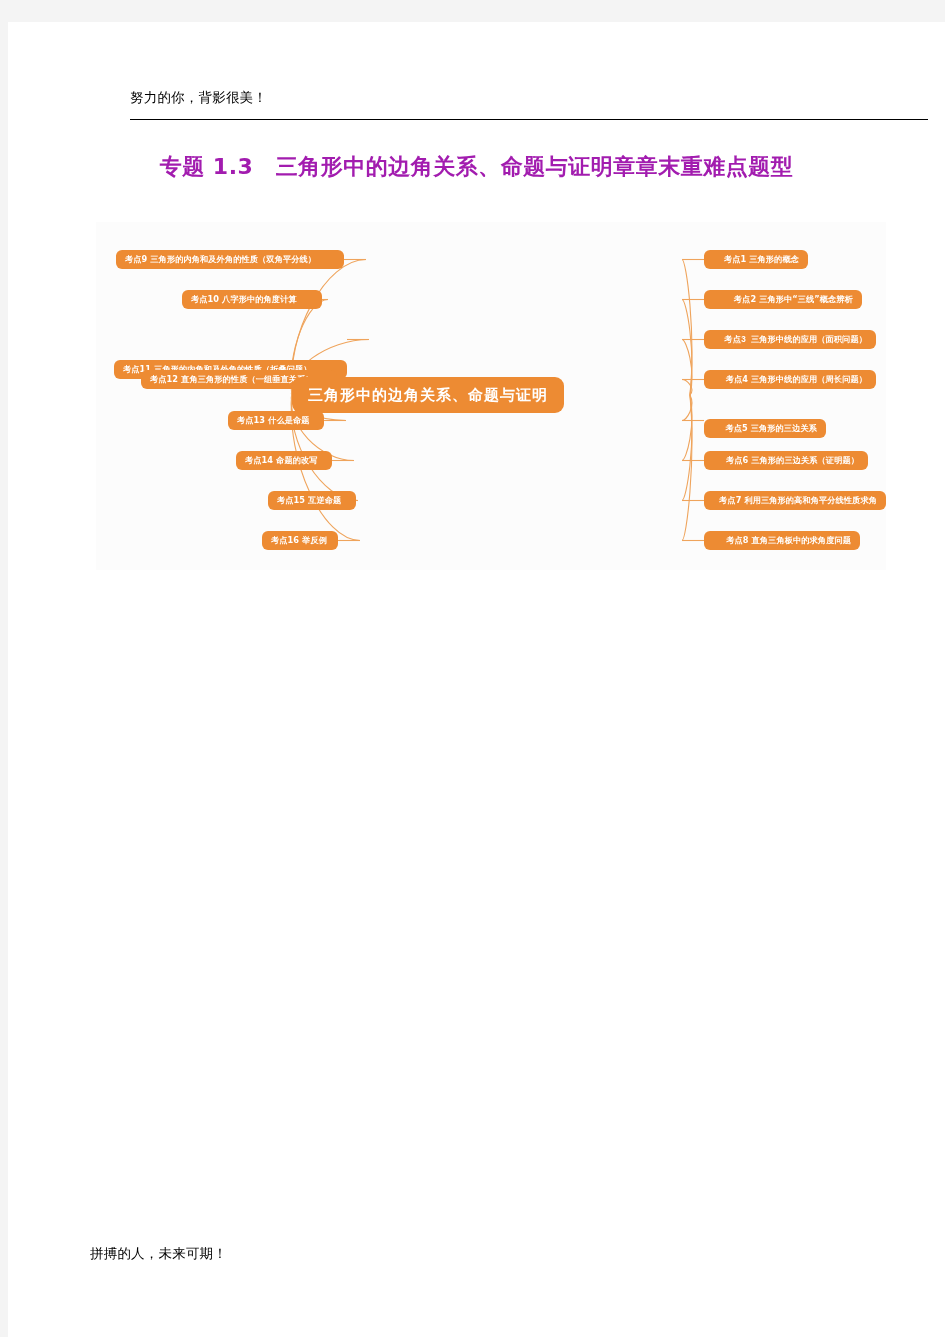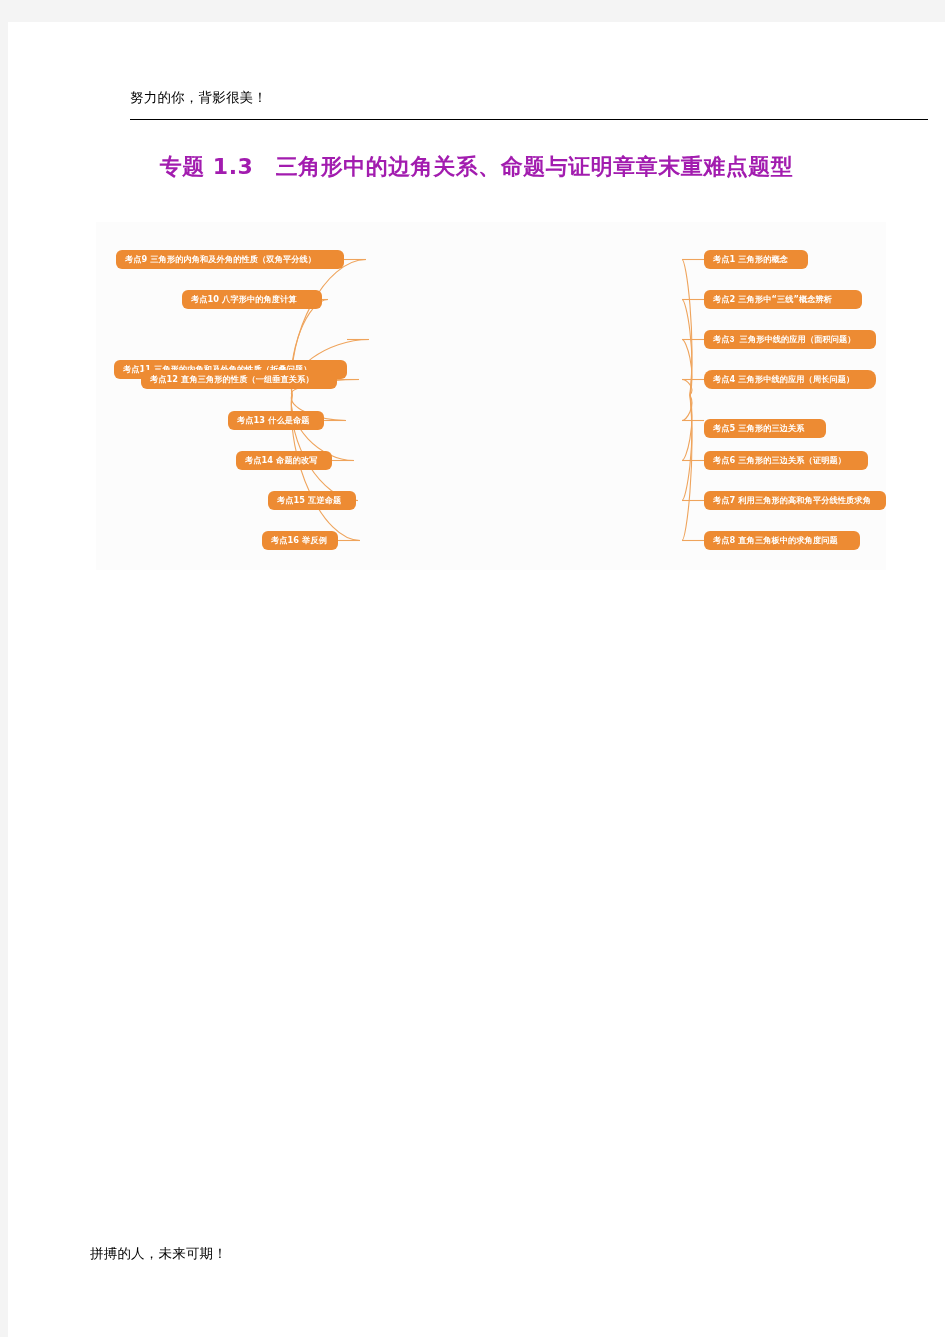--- a/index.html
+++ b/index.html
@@ -85,21 +85,21 @@
     font-family: "DejaVu Sans", "Liberation Sans", sans-serif;
     font-weight: bold;
     font-size: 8.2px;
     line-height: 19px;
     height: 19px;
     padding: 0 9px;
     white-space: nowrap;
     letter-spacing: 0.1px;
     box-sizing: border-box;
   }
-  .chip.right { text-align: left; }
+  .chip.right { text-align: right; }
   .chip.left  { text-align: left; }
 
   
   .center-node {
     position: absolute;
     left: 196px;
     top: 155px;
     height: 36px;
     line-height: 36px;
     background: #ed8b33;
@@ -176,22 +176,23 @@
       <div class="chip left" style="left: 70px; top: 68px; width: 140px; margin-left: 16px;">考点10 八字形中的角度计算</div>
       <div class="chip left" style="left: 18px; top: 108px; width: 233px; margin-top: 30px;">考点11 三角形的内角和及外角的性质（折叠问题）</div>
       <div class="chip left" style="left: 45px; top: 148px; width: 196px;">考点12 直角三角形的性质（一组垂直关系）</div>
       <div class="chip left" style="left: 132px; top: 189px; width: 96px;">考点13 什么是命题</div>
       <div class="chip left" style="left: 140px; top: 229px; width: 96px;">考点14 命题的改写</div>
       <div class="chip left" style="left: 152px; top: 269px; width: 88px; margin-left: 20px;">考点15 互逆命题</div>
       <div class="chip left" style="left: 166px; top: 309px; width: 76px;">考点16 举反例</div>
       <div class="chip right" style="left: 608px; top: 28px; width: 104px;">考点1 三角形的概念</div>
       <div class="chip right" style="left: 608px; top: 68px; width: 158px;">考点2 三角形中“三线”概念辨析</div>
       <div class="chip right" style="left: 608px; top: 108px; width: 172px; font-family: Liberation Mono, monospace;">考点3 三角形中线的应用（面积问题）</div>
-      <div class="chip right" style="left: 608px; top: 148px; width: 172px; border-radius: 8px;">考点4 三角形中线的应用（周长问题）</div>
+      <div class="chip right" style="left: 608px; top: 148px; width: 172px;">考点4 三角形中线的应用（周长问题）</div>
       <div class="chip right" style="left: 608px; top: 189px; width: 122px; margin-top: 8px;">考点5 三角形的三边关系</div>
       <div class="chip right" style="left: 608px; top: 229px; width: 164px;">考点6 三角形的三边关系（证明题）</div>
       <div class="chip right" style="left: 608px; top: 269px; width: 182px;">考点7 利用三角形的高和角平分线性质求角</div>
       <div class="chip right" style="left: 608px; top: 309px; width: 156px;">考点8 直角三角板中的求角度问题</div>
+      <div class="center-node">三角形中的边角关系、命题与证明</div>
     </div>
 
   <div class="doc-footer">拼搏的人，未来可期！</div>
 
 </div>
 
 </body></html>

